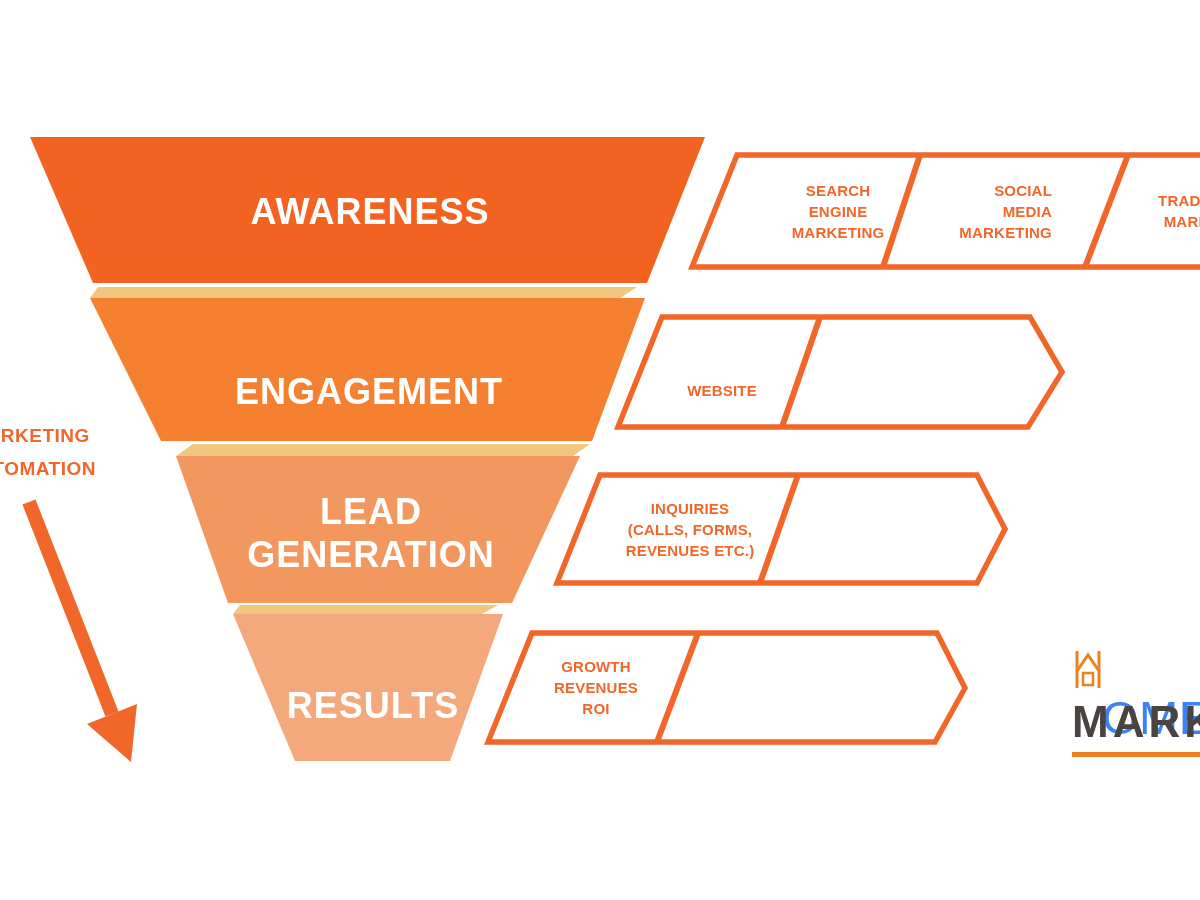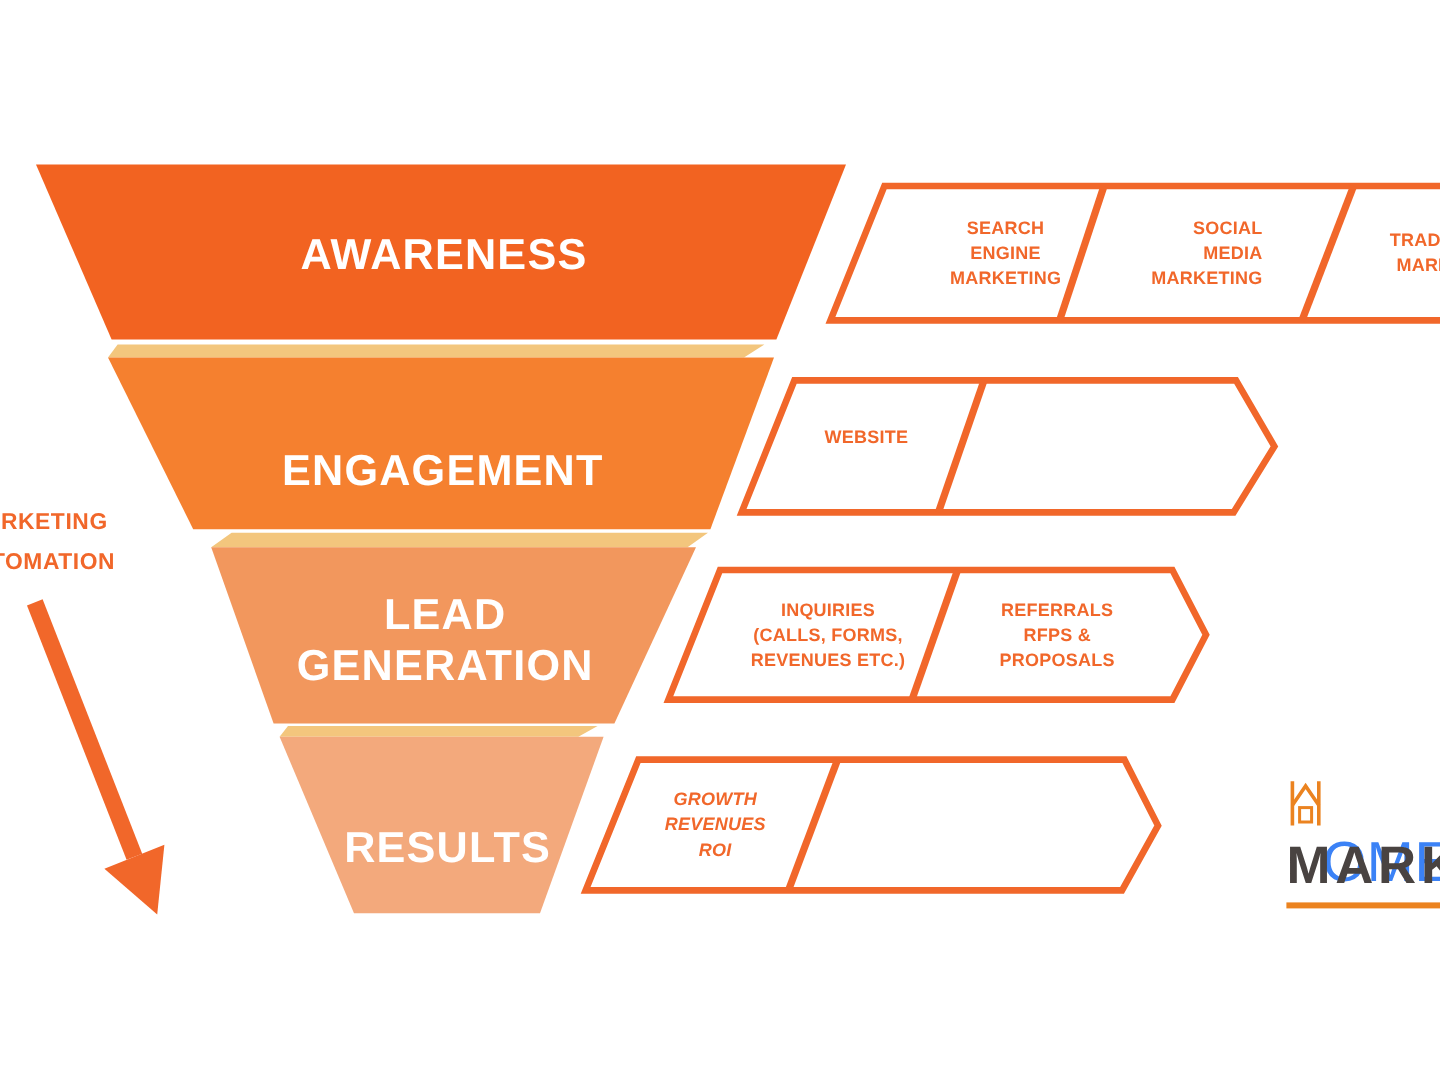--- a/index.html
+++ b/index.html
@@ -83,30 +83,27 @@
 
   <div class="chev-label" style="left:758px;top:180px;width:160px;">SEARCH
 ENGINE
 MARKETING</div>
   <div class="chev-label" style="left:892px;top:180px;width:160px;text-align:right;">SOCIAL
 MEDIA
 MARKETING</div>
   <div class="chev-label" style="left:1130px;top:190px;width:160px;">TRADITIONAL
 MARKETING</div>
 
-  <div class="chev-label" style="left:642px;top:354px;width:160px;">WEBSITE</div>
+  <div class="chev-label" style="left:642px;top:380px;width:160px;">WEBSITE</div>
 
   <div class="chev-label" style="left:590px;top:498px;width:200px;">INQUIRIES
 (CALLS, FORMS,
 REVENUES ETC.)</div>
-  <div class="chev-label" style="left:781px;top:498px;width:200px;">REFERRALS
-RFPS &amp;
-PROPOSALS</div>
 
-  <div class="chev-label" style="left:516px;top:656px;width:160px;font-style:italic;">GROWTH
+  <div class="chev-label" style="left:516px;top:656px;width:160px;">GROWTH
 REVENUES
 ROI</div>
 
   <div class="side-note">MARKETING
 AUTOMATION</div>
 
   <div class="logo-line1">OME</div>
   <div class="logo-line2">MARKETING</div>
 
 </div>

